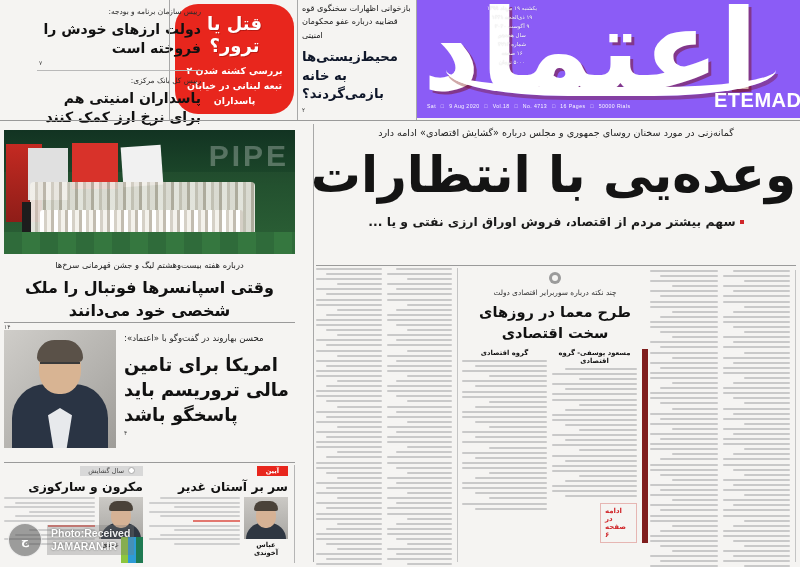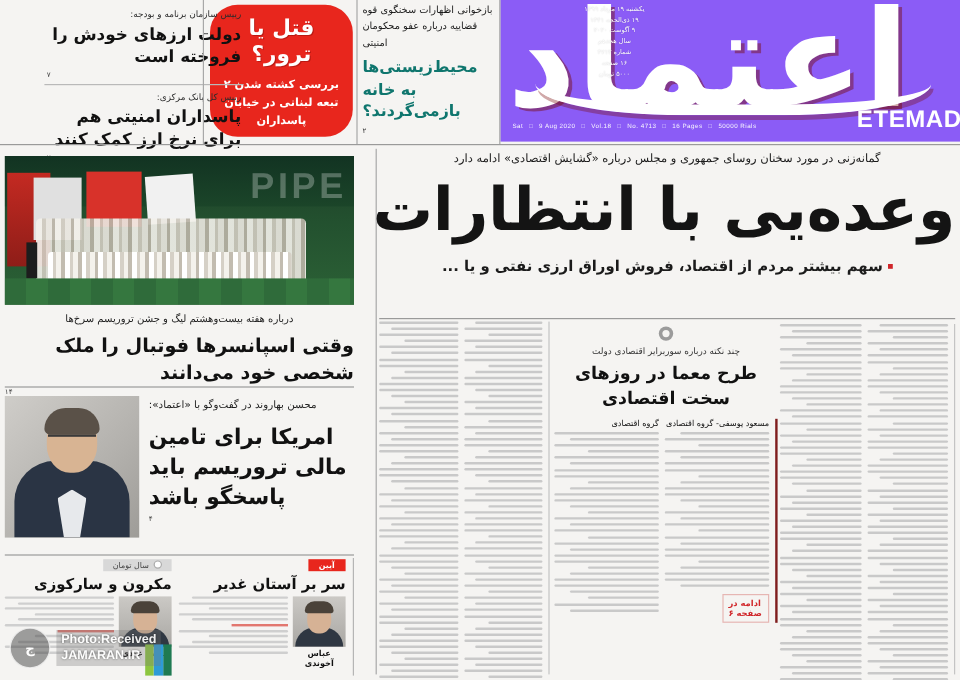--- a/index.html
+++ b/index.html
@@ -70,21 +70,21 @@
     text-align: left; direction: rtl;
     padding-left: 4px;
   }
   .env-kicker {
     font-size: 8.2px; line-height: 1.62; color: #1a1a1a;
     text-align: left;
   }
   .env-head {
     margin-top: 6px;
     font-size: 13.2px; font-weight: bold; line-height: 1.42;
-    color: #0f766e; text-align: left;
+    color: #0f172a; text-align: left;
   }
   .pgnum { color: #333; font-size: 6px; text-align: left; margin-top: 2px; }
 
   
   .redbox {
     position: absolute; top: 4px; right: 506px;
     width: 119px; height: 110px;
     background: #e8261d; color: #fff;
     padding: 9px 8px 6px;
     text-align: center;
@@ -198,21 +198,21 @@
     position: absolute; bottom: 22px; left: 18px; width: 9px; height: 30px;
     background: #1d1d1d;
   }
   .sp-cap {
     margin-top: 5px; font-size: 8.4px; color: #222; text-align: center;
     line-height: 1.5;
   }
   .sp-head {
     margin-top: 4px;
     font-size: 16px; font-weight: bold; color: #111;
-    line-height: 1.45; text-align: right;
+    line-height: 1.45; text-align: center;
   }
   .sp-pg { font-size: 6px; color: #444; text-align: left; margin-top: 1px; }
 
   
   .interview {
     position: absolute; top: 330px; left: 4px;
     width: 291px;
     display: flex; flex-direction: row-reverse; gap: 8px;
   }
   .iv-text { flex: 1; text-align: left; padding-top: 2px; }
@@ -332,22 +332,22 @@
   }
   .subart .kick { font-size: 7.4px; color: #333; text-align: center; line-height: 1.5; }
   .subart .head {
     margin-top: 4px; font-size: 14.6px; font-weight: bold; color: #111;
     text-align: center; line-height: 1.4;
   }
   .subart .cols {
     margin-top: 6px; display: flex; flex-direction: row-reverse; gap: 5px;
   }
   .subart .c { flex: 1; }
-  .subart .c + .c { border-right: 2px solid #7f1d1d; padding-right: 5px; }
-  .byline { font-size: 6.8px; font-weight: normal; color: #111; margin-bottom: 3px; text-align: right; }
+  .subart .c + .c { border-right: 6px solid #7f1d1d; padding-right: 5px; }
+  .byline { font-size: 6.8px; font-weight: bold; color: #111; margin-bottom: 3px; text-align: center; }
   .cont-link {
     font-size: 7px; color: #d0262a; font-weight: bold;
     border: 1px solid #e6b6b3; display: inline-block; padding: 3px 4px;
     margin-top: 3px;
     margin-left: 48px;
   }
 
   
   .midcols {
     position: absolute; top: 268px; right: 342px; width: 142px; height: 294px;
@@ -459,21 +459,21 @@
       <div class="pipe">PIPE</div>
       <div class="crest"></div>
       <div class="banner-w b3"></div>
       <div class="banner-w b2"></div>
       <div class="banner-w b1"></div>
       <div class="crowd"></div>
       <div class="crowd2"></div>
       <div class="ref"></div>
       <div class="turf"></div>
     </div>
-    <div class="sp-cap">درباره هفته بیست‌وهشتم لیگ و جشن تروریسم سرخ‌ها</div>
+    <div class="sp-cap">درباره هفته بیست‌وهشتم لیگ و جشن قهرمانی سرخ‌ها</div>
     <div class="sp-head">وقتی اسپانسرها فوتبال را ملک شخصی خود می‌دانند</div>
     <div class="sp-pg">۱۴</div>
   </div>
 
   <div class="hrule" style="top:322px; left:4px; width:291px; right:auto;"></div>
 
   <div class="interview">
     <div class="portrait">
       <div class="suit"></div>
       <div class="shirt"></div>
@@ -488,21 +488,21 @@
     </div>
   </div>
 
   <div class="hrule" style="top:462px; left:4px; width:291px; right:auto;"></div>
 
   <div class="op-wrap">
     <div class="op-col">
       <div class="op-tag-row">
         <span class="tag-gray">
           <span class="sun-icon"></span>
-          <span>سال تومان</span>
+          <span>سال گشایش</span>
         </span>
       </div>
       <div class="op-title">مکرون و سارکوزی</div>
       <div class="op-body">
         <div class="op-lines">
           <div class="op-line"></div>
             <div class="op-line m"></div>
             <div class="op-line"></div>
           <div class="op-line s"></div>
             <div class="op-line m"></div>

